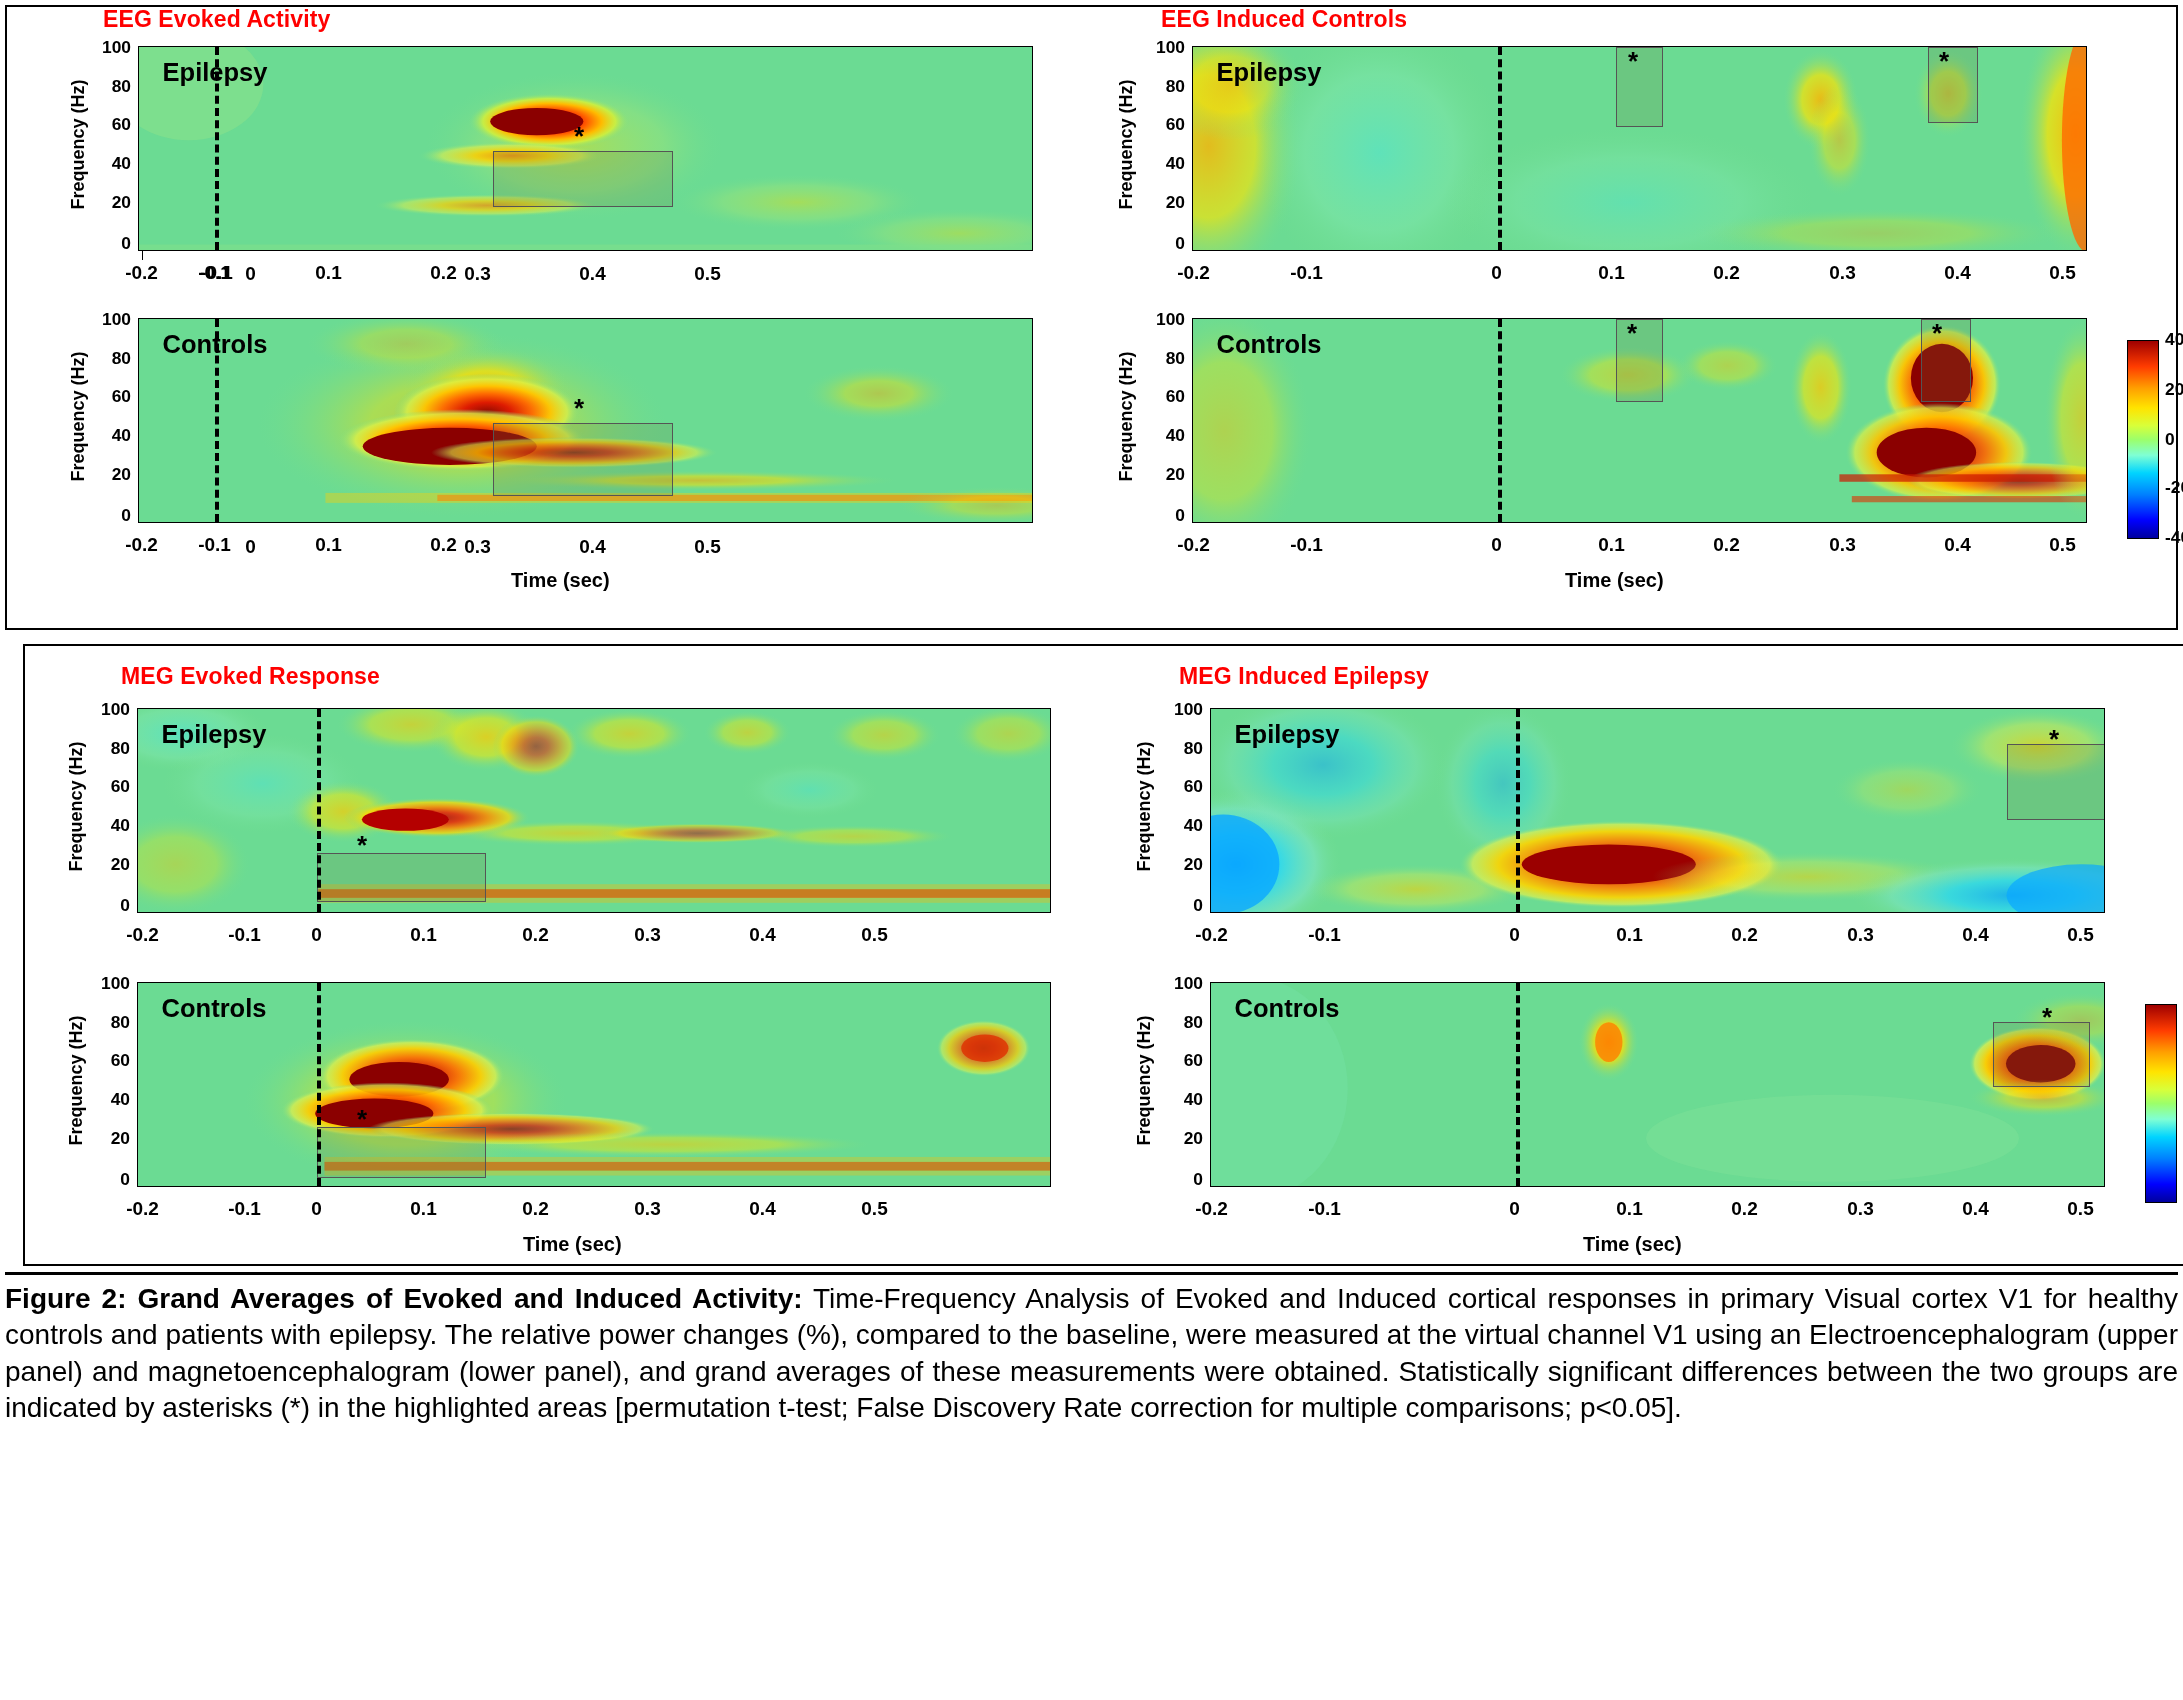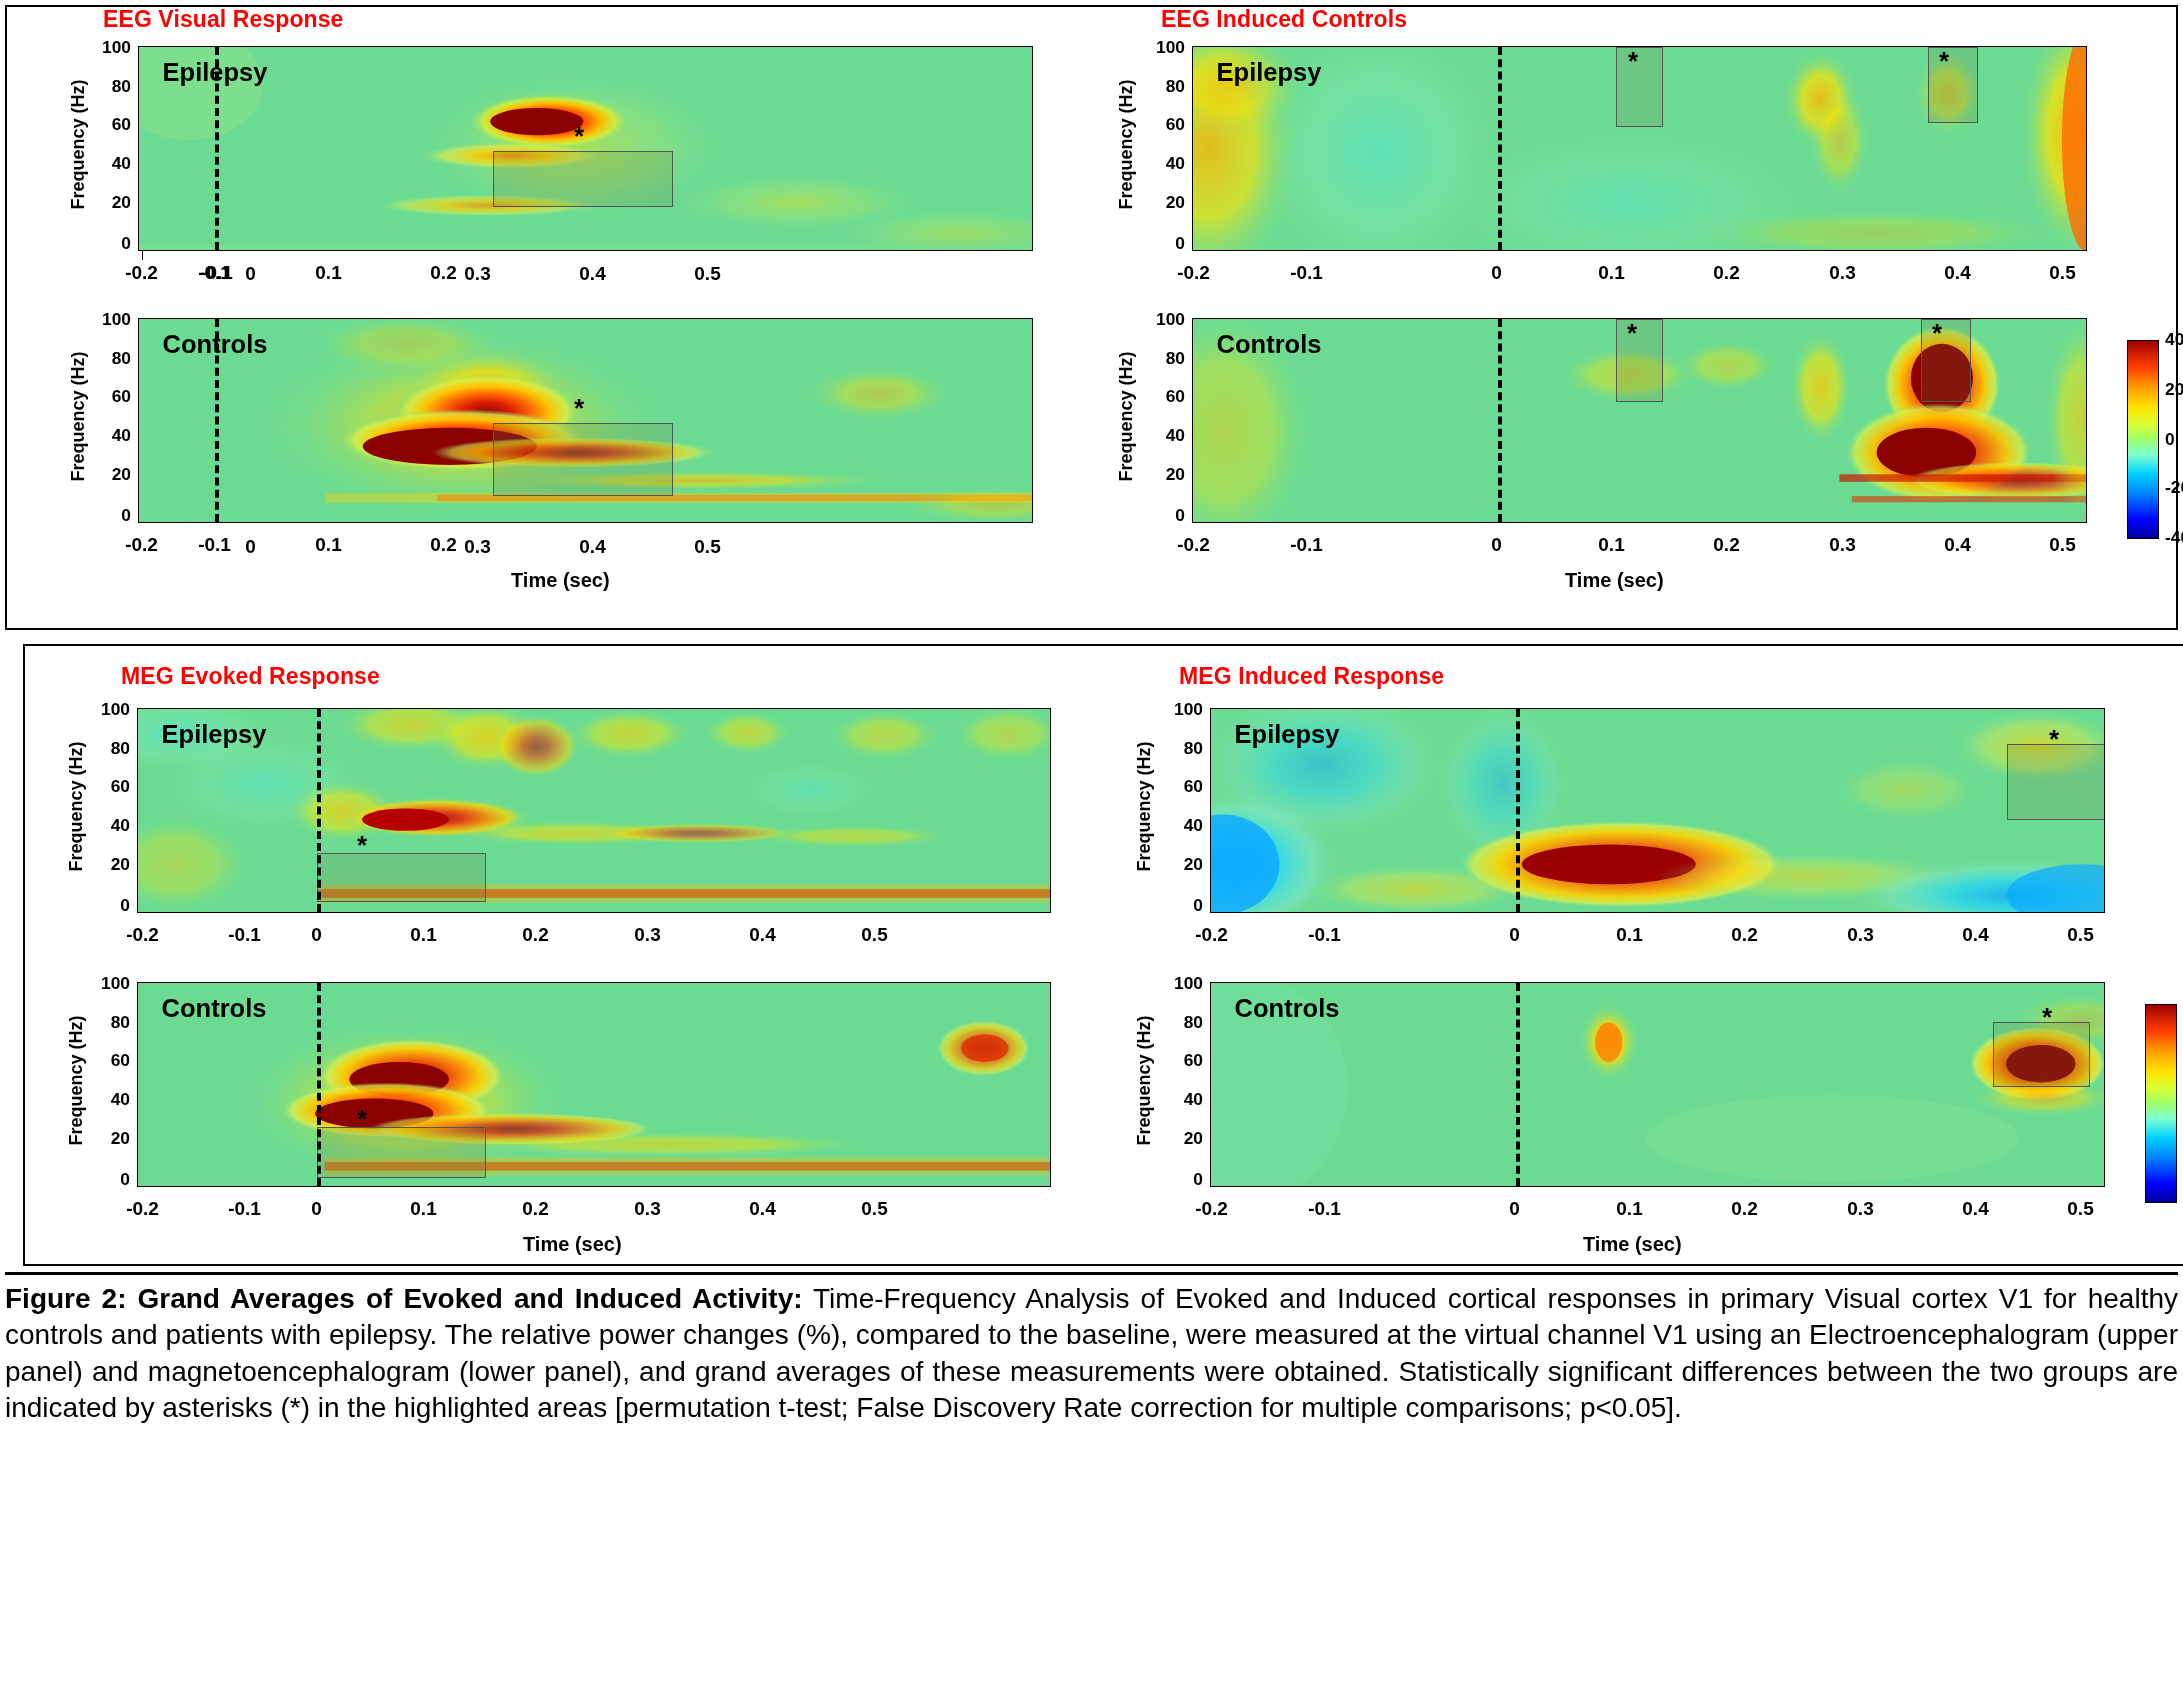--- a/index.html
+++ b/index.html
@@ -40,21 +40,21 @@
 
   .hr{position:absolute;left:5px;top:1272px;width:2173px;height:2.5px;background:#000;}
 </style>
 </head>
 <body>
 
 <div class="figure">
 
   <div class="panel" id="panel-eeg">
 
-    <div class="panel-title" style="left:96px;top:-1.2px;">EEG Visual Response</div>
+    <div class="panel-title" style="left:96px;top:-1.2px;">EEG Evoked Activity</div>
     <div class="panel-title" style="left:1154px;top:-1.2px;">EEG Induced Controls</div>
 
     <div class="tf" style="left:131px;top:39px;width:895px;height:205px;">
       <div class="plotbox" style="width:895px;height:205px;">
         <svg width="895" height="205" viewBox="0 0 1440 330" preserveAspectRatio="none">
           <defs>
             <radialGradient id="gA1" cx="50%" cy="50%" r="50%">
               <stop offset="0%" stop-color="#8b0000"></stop>
                 <stop offset="22%" stop-color="#d40000"></stop>
               <stop offset="45%" stop-color="#ff5500"></stop>
@@ -284,21 +284,21 @@
     <div class="cbtick" style="left:2158px;top:322px;">4000</div>
     <div class="cbtick" style="left:2158px;top:372px;">2000</div>
     <div class="cbtick" style="left:2158px;top:422px;">0</div>
     <div class="cbtick" style="left:2158px;top:470px;">-2000</div>
     <div class="cbtick" style="left:2158px;top:520px;">-4000</div>
   </div>
 
   <div class="panel" id="panel-meg">
 
     <div class="panel-title" style="left:96px;top:17.4px;">MEG Evoked Response</div>
-    <div class="panel-title" style="left:1154px;top:17.4px;">MEG Induced Response</div>
+    <div class="panel-title" style="left:1154px;top:17.4px;">MEG Induced Epilepsy</div>
 
     <div class="tf" style="left:112px;top:62px;width:914px;height:205px;">
       <div class="plotbox" style="width:914px;height:205px;">
         <svg width="914" height="205" viewBox="0 0 1470 330" preserveAspectRatio="none">
           <defs>
             <radialGradient id="gE1" cx="50%" cy="50%" r="50%">
               <stop offset="0%" stop-color="#b40000"></stop>
                 <stop offset="28%" stop-color="#ee2200"></stop>
               <stop offset="55%" stop-color="#ff8800"></stop>
                 <stop offset="78%" stop-color="#ffd800" stop-opacity="0.85"></stop>

